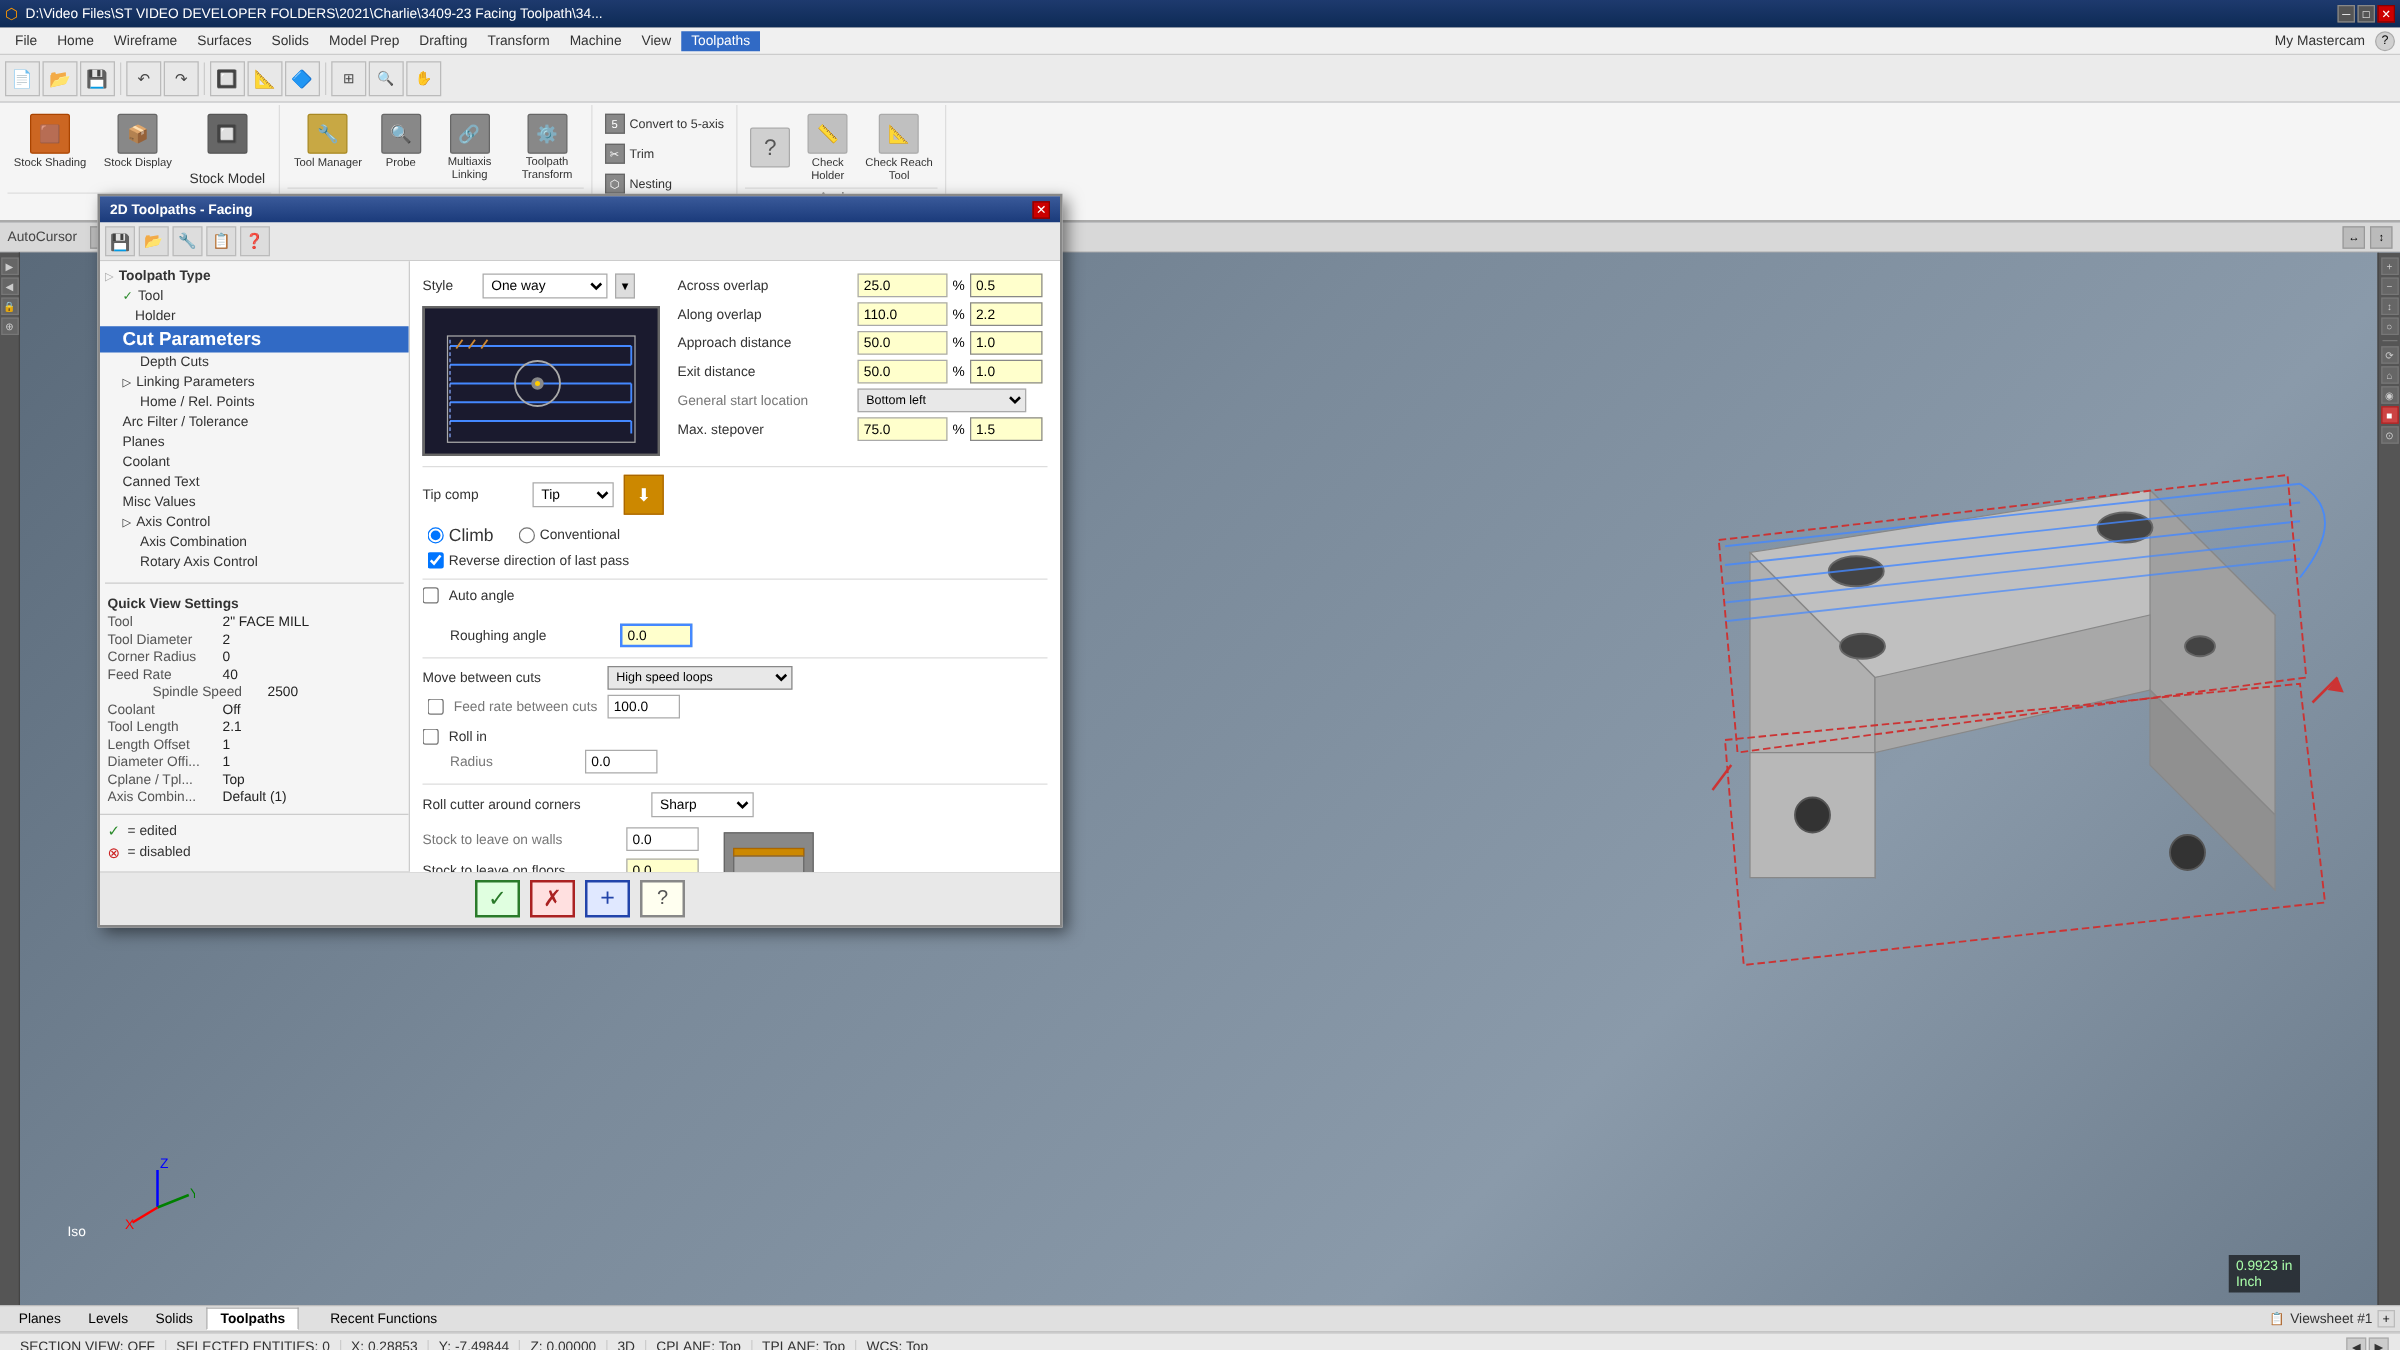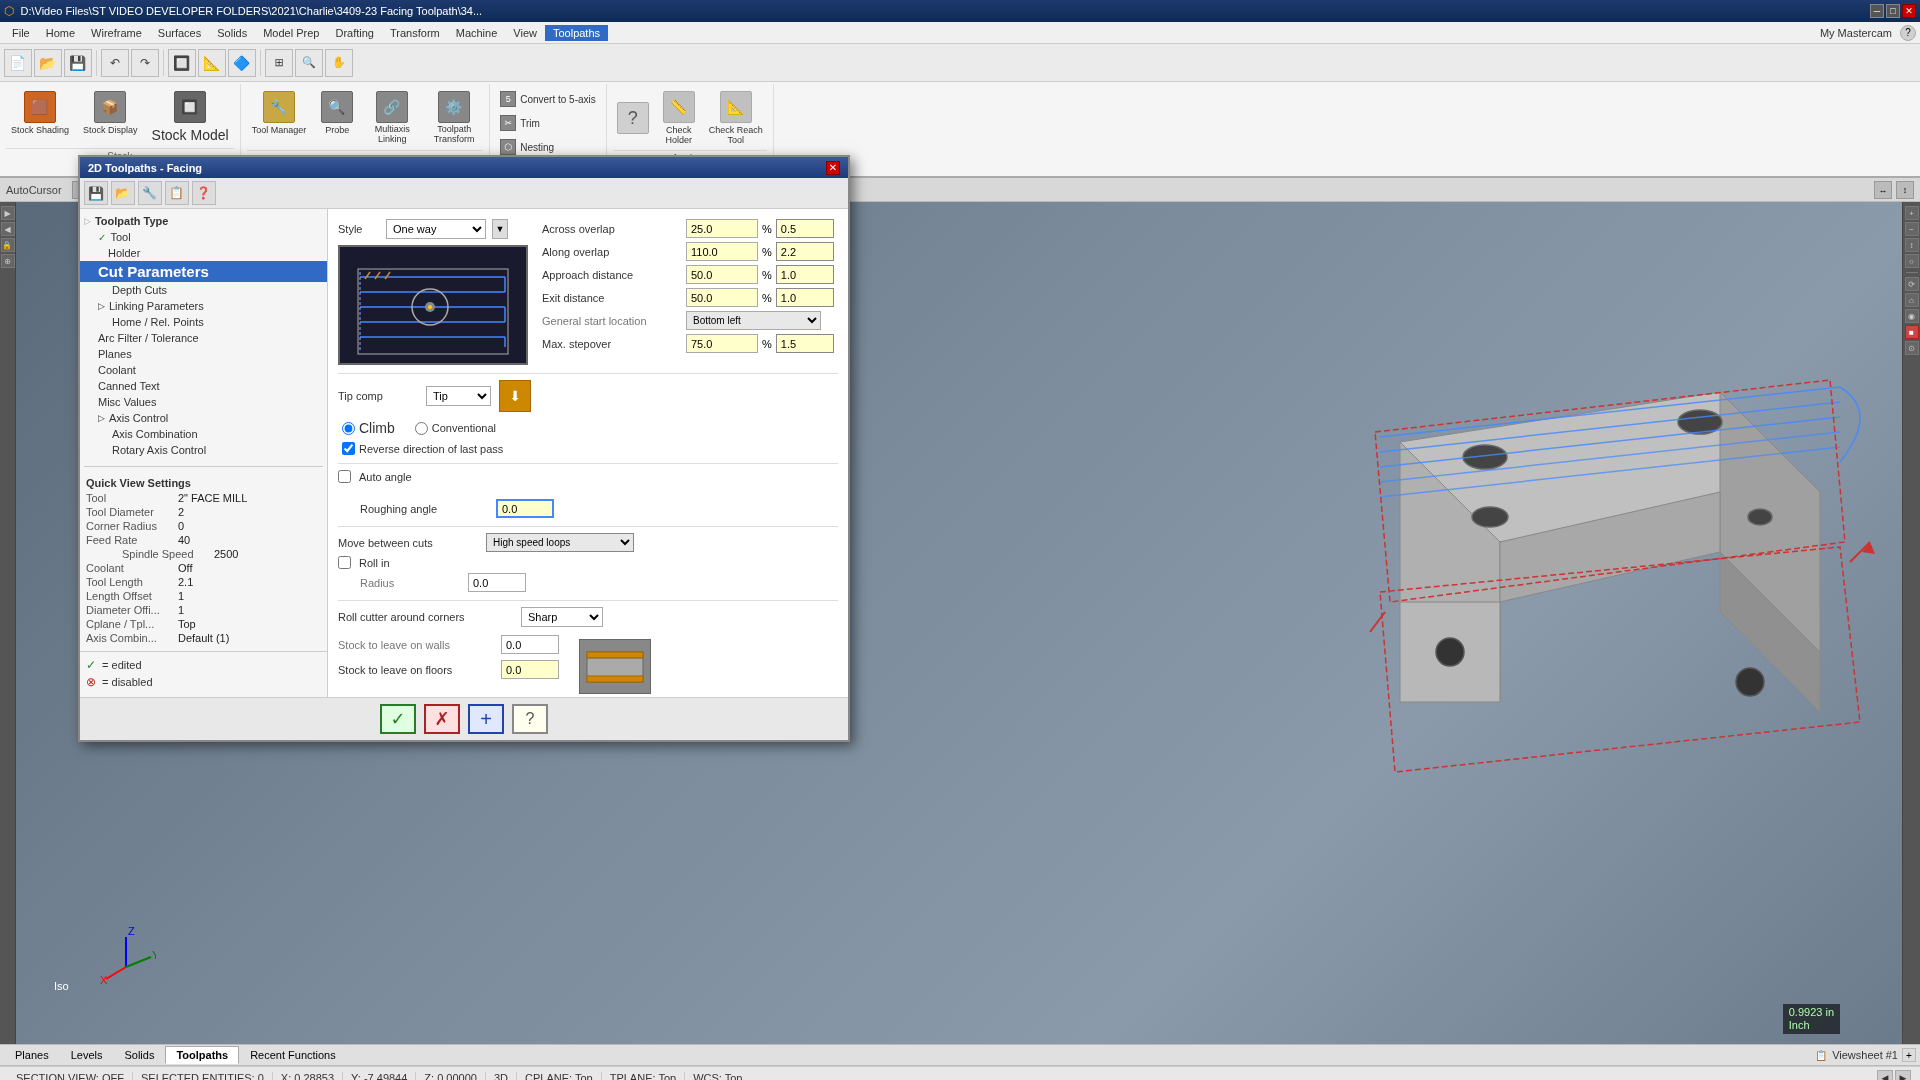--- a/index.html
+++ b/index.html
@@ -67,21 +67,21 @@
         <div style="display:flex;flex-direction:column;align-items:center;padding:3px 5px;cursor:pointer;min-width:44px;">
           <div style="width:32px;height:32px;background:#cc6622;border:1px solid #aa4400;border-radius:2px;display:flex;align-items:center;justify-content:center;color:white;font-size:14px;">🟫</div>
           <span style="font-size:9px;color:#333;text-align:center;margin-top:2px;">Stock Shading</span>
         </div>
         <div style="display:flex;flex-direction:column;align-items:center;padding:3px 5px;cursor:pointer;min-width:44px;">
           <div style="width:32px;height:32px;background:#888;border:1px solid #666;border-radius:2px;display:flex;align-items:center;justify-content:center;color:white;font-size:14px;">📦</div>
           <span style="font-size:9px;color:#333;text-align:center;margin-top:2px;">Stock Display</span>
         </div>
         <div style="display:flex;flex-direction:column;align-items:center;padding:3px 5px;cursor:pointer;min-width:44px;">
           <div style="width:32px;height:32px;background:#666;border:1px solid #555;border-radius:2px;display:flex;align-items:center;justify-content:center;color:white;font-size:14px;">🔲</div>
-          <span style="font-size:14px;color:#333;text-align:right;margin-top:4px;">Stock Model</span>
+          <span style="font-size:11px;color:#333;text-align:right;margin-top:14px;">Stock Model</span>
         </div>
       </div>
       <div style="font-size:10px;color:#666;border-top:1px solid #ddd;padding-top:2px;text-align:center;">Stock</div>
     </div>
 
     <div style="display:flex;flex-direction:column;border-right:1px solid #ddd;padding:0 6px;">
       <div style="display:flex;gap:4px;padding:4px 0 2px 0;">
         <div style="display:flex;flex-direction:column;align-items:center;padding:3px 5px;cursor:pointer;min-width:44px;">
           <div style="width:32px;height:32px;background:#c8a844;border:1px solid #a88822;border-radius:2px;display:flex;align-items:center;justify-content:center;color:white;font-size:14px;">🔧</div>
           <span style="font-size:9px;color:#333;text-align:center;margin-top:2px;">Tool Manager</span>
@@ -238,21 +238,21 @@
         <div style="width:14px;height:14px;background:#666;border:1px solid #777;color:#ccc;font-size:8px;display:flex;align-items:center;justify-content:center;cursor:pointer;">⊙</div>
       </div>
     </div>
   </div>
 
   <div style="background:#e0e0e0;height:22px;display:flex;align-items:center;padding:0 4px;border-top:1px solid #bbb;border-bottom:1px solid #bbb;">
     <div style="padding:2px 10px;cursor:pointer;border:1px solid transparent;font-size:11px;">Planes</div>
     <div style="padding:12px 10px;cursor:pointer;border:1px solid transparent;font-size:11px;">Levels</div>
     <div style="padding:2px 10px;cursor:pointer;border:1px solid transparent;font-size:11px;">Solids</div>
     <div style="padding:2px 10px;cursor:pointer;border:1px solid #aaa;border-bottom-color:white;background:white;font-size:11px;font-weight:bold;">Toolpaths</div>
-    <div style="padding:2px 10px;cursor:pointer;border:1px solid transparent;font-size:11px;">Recent Functions</div>
+    <div style="padding:2px 24px;cursor:pointer;border:1px solid transparent;font-size:11px;">Recent Functions</div>
     <div style="flex:1;"></div>
     <div style="font-size:10px;color:#555;">📋</div>
     <span style="font-size:11px;color:#333;margin:0 4px;">Viewsheet #1</span>
     <div style="width:14px;height:14px;background:#ddd;border:1px solid #bbb;display:flex;align-items:center;justify-content:center;font-size:10px;cursor:pointer;">+</div>
   </div>
 
   <div style="background:#e8e8e8;height:22px;border-top:1px solid #ccc;display:flex;align-items:center;padding:0 8px;gap:0;font-size:11px;color:#333;">
     <span style="padding:0 8px;border-right:1px solid #ccc;">SECTION VIEW: OFF</span>
     <span style="padding:0 8px;border-right:1px solid #ccc;">SELECTED ENTITIES: 0</span>
     <span style="padding:0 8px;border-right:1px solid #ccc;">X: 0.28853</span>
@@ -549,20 +549,25 @@
 
         <div style="display:flex;align-items:center;gap:8px;margin-bottom:4px;">
           <span style="font-size:11px;color:#333;min-width:140px;">Move between cuts</span>
           <select style="width:148px;height:19px;border:1px solid #888;background:#e8e8e8;font-size:10px;padding:1px 2px;">
             <option>High speed loops</option>
             <option>Direct</option>
             <option>Smooth</option>
           </select>
         </div>
 
+        <div style="display:flex;align-items:center;gap:8px;margin-bottom:8px;padding-left:4px;">
+          <input type="checkbox" style="cursor: pointer;">
+          <span style="font-size:11px;color:#777;">Feed rate between cuts</span>
+          <input type="text" style="width: 58px; height: 19px; border: 1px solid rgb(170, 170, 170); background: white; padding: 1px 4px; font-size: 11px;" value="100.0">
+        </div>
 
         <div style="display:flex;align-items:center;gap:8px;margin-bottom:4px;">
           <input type="checkbox" style="cursor: pointer;">
           <span style="font-size:11px;color:#333;">Roll in</span>
         </div>
 
         <div style="display:flex;align-items:center;gap:8px;margin-bottom:8px;padding-left:22px;">
           <span style="font-size:11px;color:#777;min-width:100px;">Radius</span>
           <input type="text" style="width: 58px; height: 19px; border: 1px solid rgb(170, 170, 170); background: white; padding: 1px 4px; font-size: 11px;" value="0.0">
         </div>

